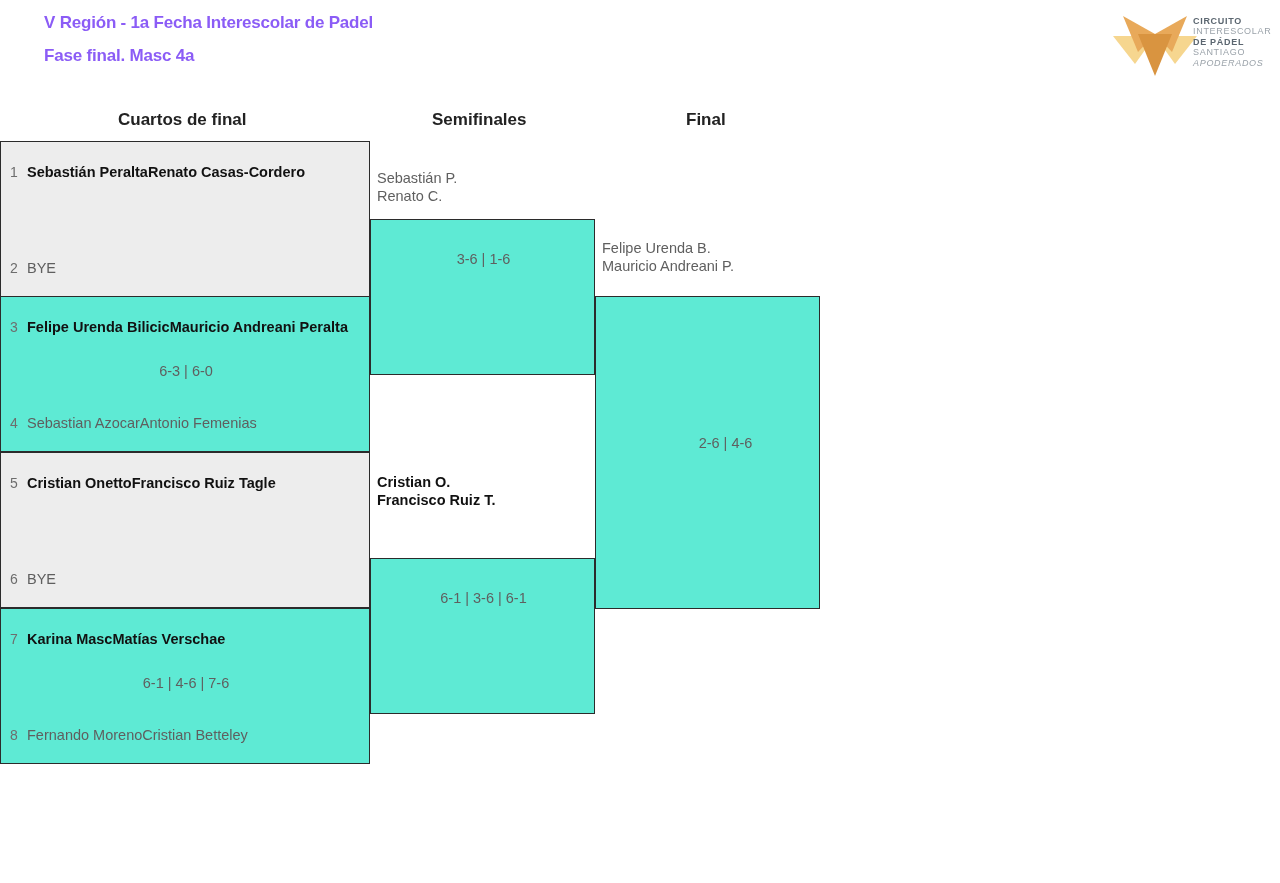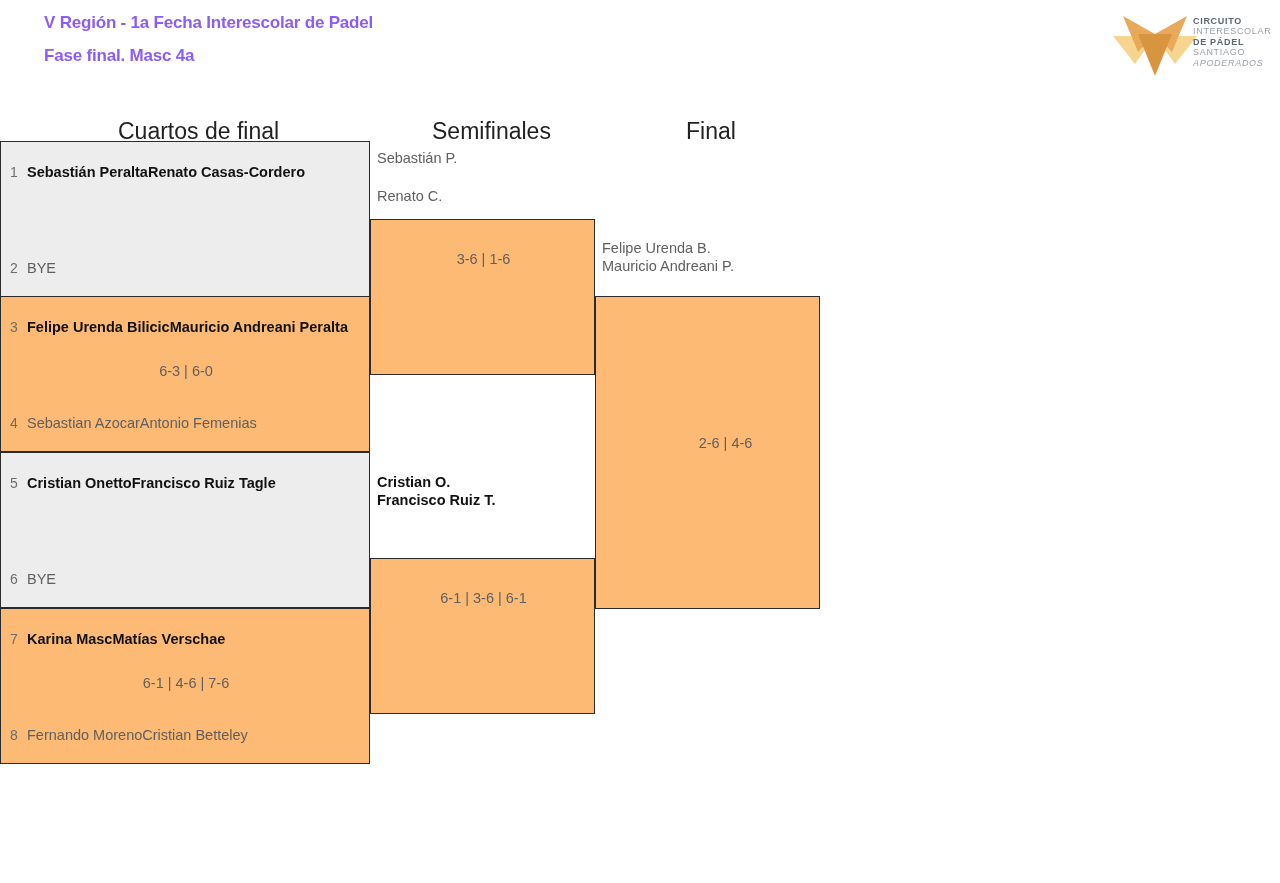--- a/index.html
+++ b/index.html
@@ -61,38 +61,37 @@
     white-space: nowrap;
     display: block;
   }
   .logo-bold   { font-weight: bold; color: #5b6670; }
   .logo-light  { font-weight: normal; color: #9aa2a9; }
   .logo-italic { font-style: italic; color: #9aa2a9; }
 
   
   .round-header {
     position: absolute;
-    font-size: 23px;
-    font-weight: normal;
+    font-size: 17px;
+    font-weight: bold;
     color: #222222;
     white-space: nowrap;
-    margin-top: 8px;
   }
   #round-header-qf { left: 118px; top: 110px; }
   #round-header-sf { left: 432px; top: 110px; }
   #round-header-f  { left: 686px; top: 110px; }
 
   
   .match-box {
     position: absolute;
     box-sizing: border-box;
     border: 1px solid #2b2b2b;
   }
   .match-box.shaded { background: #ededed; }
-  .match-box.plain  { background: #fdba74; }
+  .match-box.plain  { background: #5eead4; }
 
   
   .qf { left: 0px; width: 370px; height: 156px; }
   #qf-match-1 { top: 141px; }
   #qf-match-2 { top: 296px; }
   #qf-match-3 { top: 452px; }
   #qf-match-4 { top: 608px; }
 
   
   .sf { left: 370px; width: 225px; height: 156px; }
@@ -256,21 +255,21 @@
     <div class="names">
       <span class="name">Fernando Moreno</span>
       <span class="name">Cristian Betteley</span>
     </div>
   </div>
   <div class="score">6-1 | 4-6 | 7-6</div>
 </div>
 
 <div class="sf-team loser" style="left:377px; top:169px; height:36px;justify-content:flex-end;">
   <span class="name" style="font-weight:normal;color:#5f5f5f;">Sebastián P.</span>
-  <span class="name" style="font-weight:normal;color:#5f5f5f;margin-top:20px;">Renato C.</span>
+  <span class="name" style="font-weight:normal;color:#5f5f5f;">Renato C.</span>
 </div>
 <div class="sf-team winner" style="left:377px; top:317px; height:36px;">
   <span class="name" style="font-weight:bold;color:#111111;">Felipe Urenda B.</span>
   <span class="name" style="font-weight:bold;color:#111111;">Mauricio Andreani P.</span>
 </div>
 
 <div class="sf-team winner" style="left:377px; top:473px; height:36px;">
   <span class="name" style="font-weight:bold;color:#111111;">Cristian O.</span>
   <span class="name" style="font-weight:bold;color:#111111;">Francisco Ruiz T.</span>
 </div>

